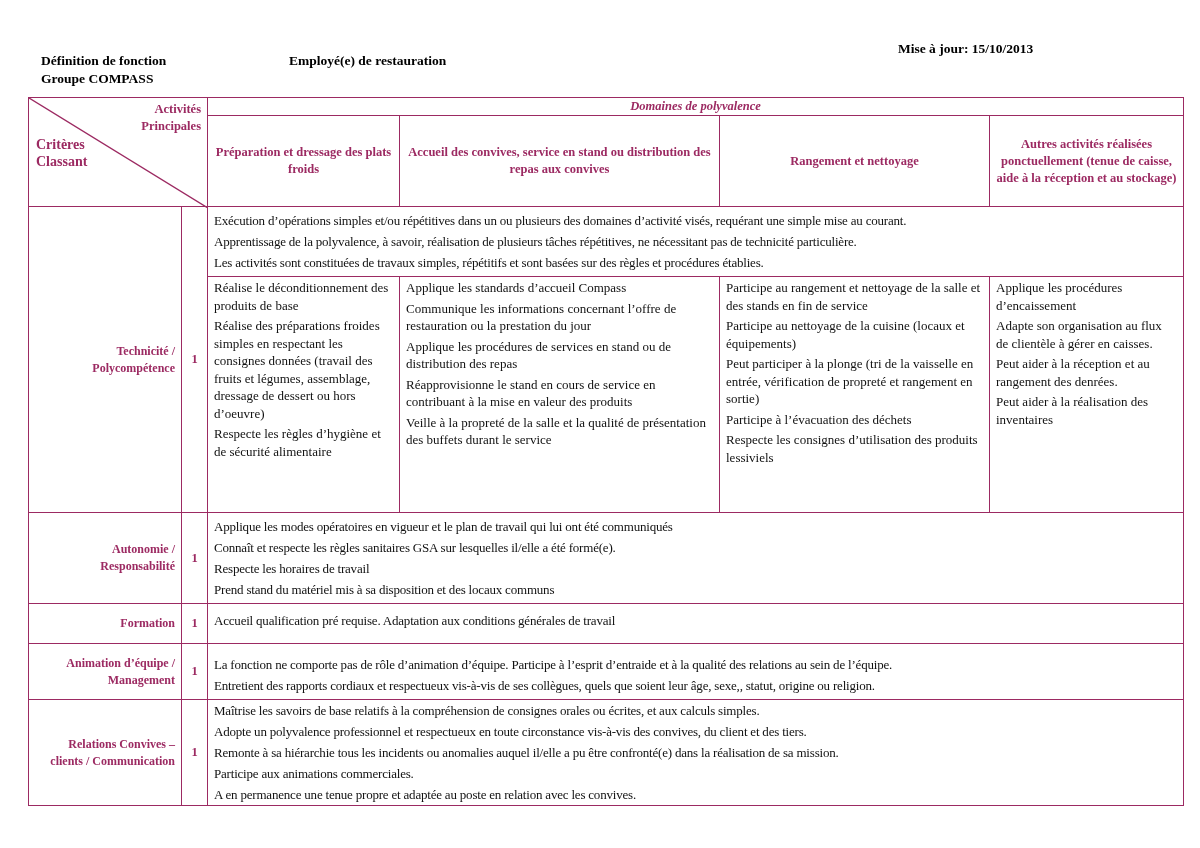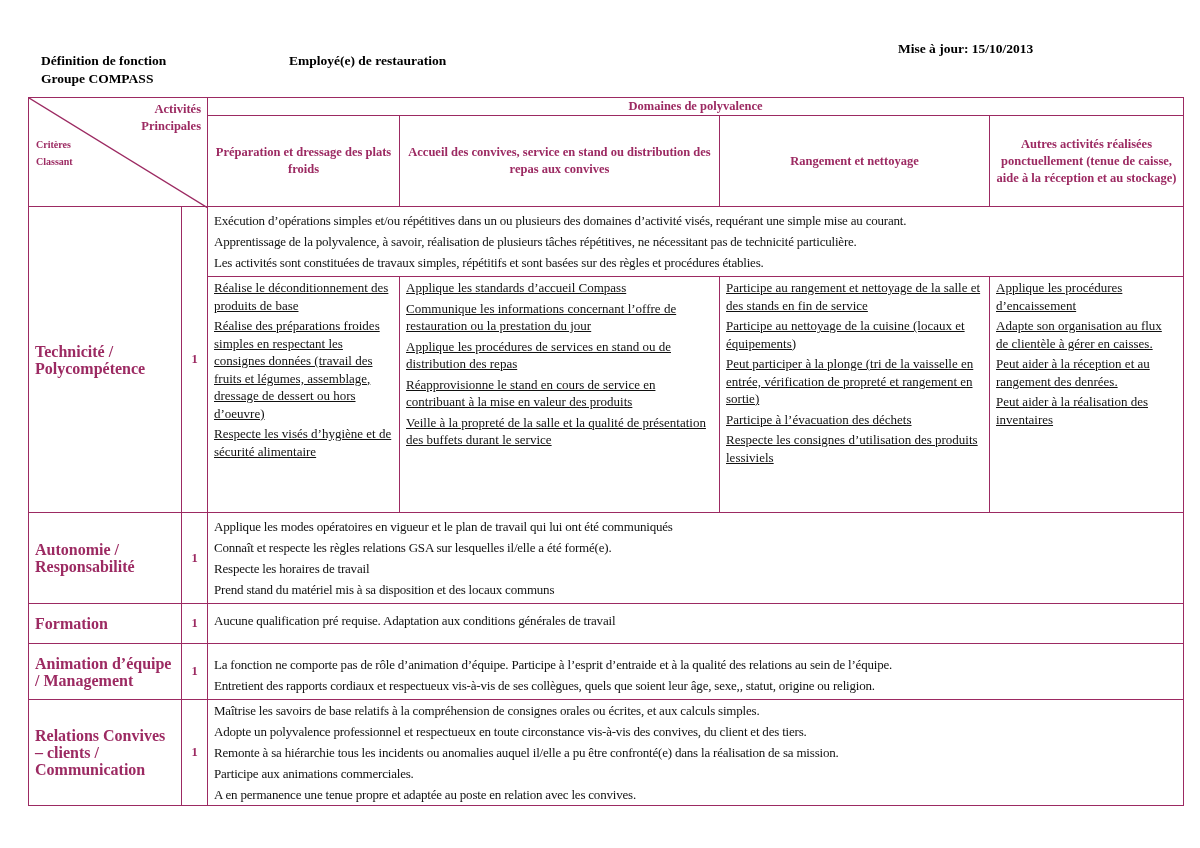--- a/index.html
+++ b/index.html
@@ -10,28 +10,28 @@
   #h-mid { left: 260px; top: 52px; margin-left: 29px; }
   #h-right { left: 898px; top: 40px; }
 
   table.grid { position: absolute; left: 28px; top: 97px; width: 1155px; border-collapse: collapse;
                table-layout: fixed; }
   table.grid td { border: 1.6px solid #9c2a62; vertical-align: top; padding: 0; }
   .pink { color: #9c2a62; font-weight: bold; }
   .corner { position: relative; height: 108px; }
   .corner svg { position: absolute; left: 0; top: 0; }
   .corner .act { position: absolute; right: 6px; top: 3px; text-align: right; font-size: 12.5px; line-height: 17px; }
-  .corner .crit { position: absolute; left: 7px; top: 38px; font-size: 10px; line-height: 17px; }
-  .dom-title { text-align: center; font-size: 12.5px; height: 17px; line-height: 17px; }
+  .corner .crit { position: absolute; left: 7px; top: 38px; font-size: 14px; line-height: 17px; }
+  .dom-title { text-align: center; font-size: 12.5px; height: 17px; line-height: 17px; font-style: italic; }
   .col-head { text-align: center; font-size: 12.5px; line-height: 17px; vertical-align: middle !important; padding: 2px 4px !important; }
-  .crit-label { text-align: left; vertical-align: middle !important; font-size: 16px; line-height: 17px; padding: 0 6px !important; }
+  .crit-label { text-align: right; vertical-align: middle !important; font-size: 12px; line-height: 17px; padding: 0 6px !important; }
   .num { text-align: center; vertical-align: middle !important; font-size: 12.5px; font-weight: bold; color: #9c2a62; }
   .wide { padding: 3px 6px !important; font-size: 13px; line-height: 21px; }
   .wide div { white-space: nowrap; letter-spacing: -0.2px; }
-  .cell { padding: 2px 6px !important; font-size: 13px; line-height: 17.5px; text-decoration: underline; }
+  .cell { padding: 2px 6px !important; font-size: 13px; line-height: 17.5px; }
   .cell p { margin: 0 0 3px 0; }
 </style>
 </head>
 <body>
 
 <div class="hdr" id="h-left">
   <div>Définition de fonction</div>
   <div>Groupe COMPASS</div>
 </div>
 <div class="hdr" id="h-mid">Employé(e) de restauration</div>
@@ -78,21 +78,21 @@
     <td colspan="4" class="wide">
       <div>Exécution d’opérations simples et/ou répétitives dans un ou plusieurs des domaines d’activité visés, requérant une simple mise au courant.</div>
       <div>Apprentissage de la polyvalence, à savoir, réalisation de plusieurs tâches répétitives, ne nécessitant pas de technicité particulière.</div>
       <div>Les activités sont constituées de travaux simples, répétitifs et sont basées sur des règles et procédures établies.</div>
     </td>
   </tr>
   <tr style="height:236px">
     <td class="cell">
       <p>Réalise le déconditionnement des produits de base</p>
           <p>Réalise des préparations froides simples en respectant les consignes données (travail des fruits et légumes, assemblage, dressage de dessert ou hors d’oeuvre)</p>
-          <p>Respecte les visés d’hygiène et de sécurité alimentaire</p>
+          <p>Respecte les règles d’hygiène et de sécurité alimentaire</p>
     </td>
     <td class="cell">
       <p>Applique les standards d’accueil Compass</p>
           <p>Communique les informations concernant l’offre de restauration ou la prestation du jour</p>
           <p>Applique les procédures de services en stand ou de distribution des repas</p>
           <p>Réapprovisionne le stand en cours de service en contribuant à la mise en valeur des produits</p>
           <p>Veille à la propreté de la salle et la qualité de présentation des buffets durant le service</p>
     </td>
     <td class="cell">
       <p>Participe au rangement et nettoyage de la salle  et des stands en fin de service</p>
@@ -107,31 +107,31 @@
           <p>Peut aider à la réception et au rangement des denrées.</p>
           <p>Peut aider à la réalisation des inventaires</p>
     </td>
   </tr>
 
   <tr>
     <td class="crit-label pink">Autonomie / Responsabilité</td>
     <td class="num">1</td>
     <td colspan="4" class="wide">
       <div>Applique les modes opératoires en vigueur et le plan de travail qui lui ont été communiqués</div>
-          <div>Connaît et respecte les règles relations GSA sur lesquelles il/elle a été formé(e).</div>
+          <div>Connaît et respecte les règles sanitaires GSA sur lesquelles il/elle a été formé(e).</div>
           <div>Respecte les horaires de travail</div>
           <div>Prend stand du matériel mis à sa disposition et des locaux communs</div>
     </td>
   </tr>
 
   <tr style="height:40px">
     <td class="crit-label pink">Formation</td>
     <td class="num">1</td>
     <td colspan="4" class="wide" style="vertical-align:top;padding-top:6px !important">
-      <div>Aucune qualification pré requise. Adaptation aux conditions générales de travail</div>
+      <div>Accueil qualification pré requise. Adaptation aux conditions générales de travail</div>
     </td>
   </tr>
 
   <tr>
     <td class="crit-label pink">Animation d’équipe / Management</td>
     <td class="num">1</td>
     <td colspan="4" class="wide" style="padding-top:10px !important">
       <div>La fonction ne comporte pas de rôle d’animation d’équipe. Participe à l’esprit d’entraide et à la qualité des relations au sein de l’équipe.</div>
           <div>Entretient des rapports cordiaux et respectueux vis-à-vis de ses collègues, quels que soient leur âge, sexe,, statut, origine ou religion.</div>
     </td>

